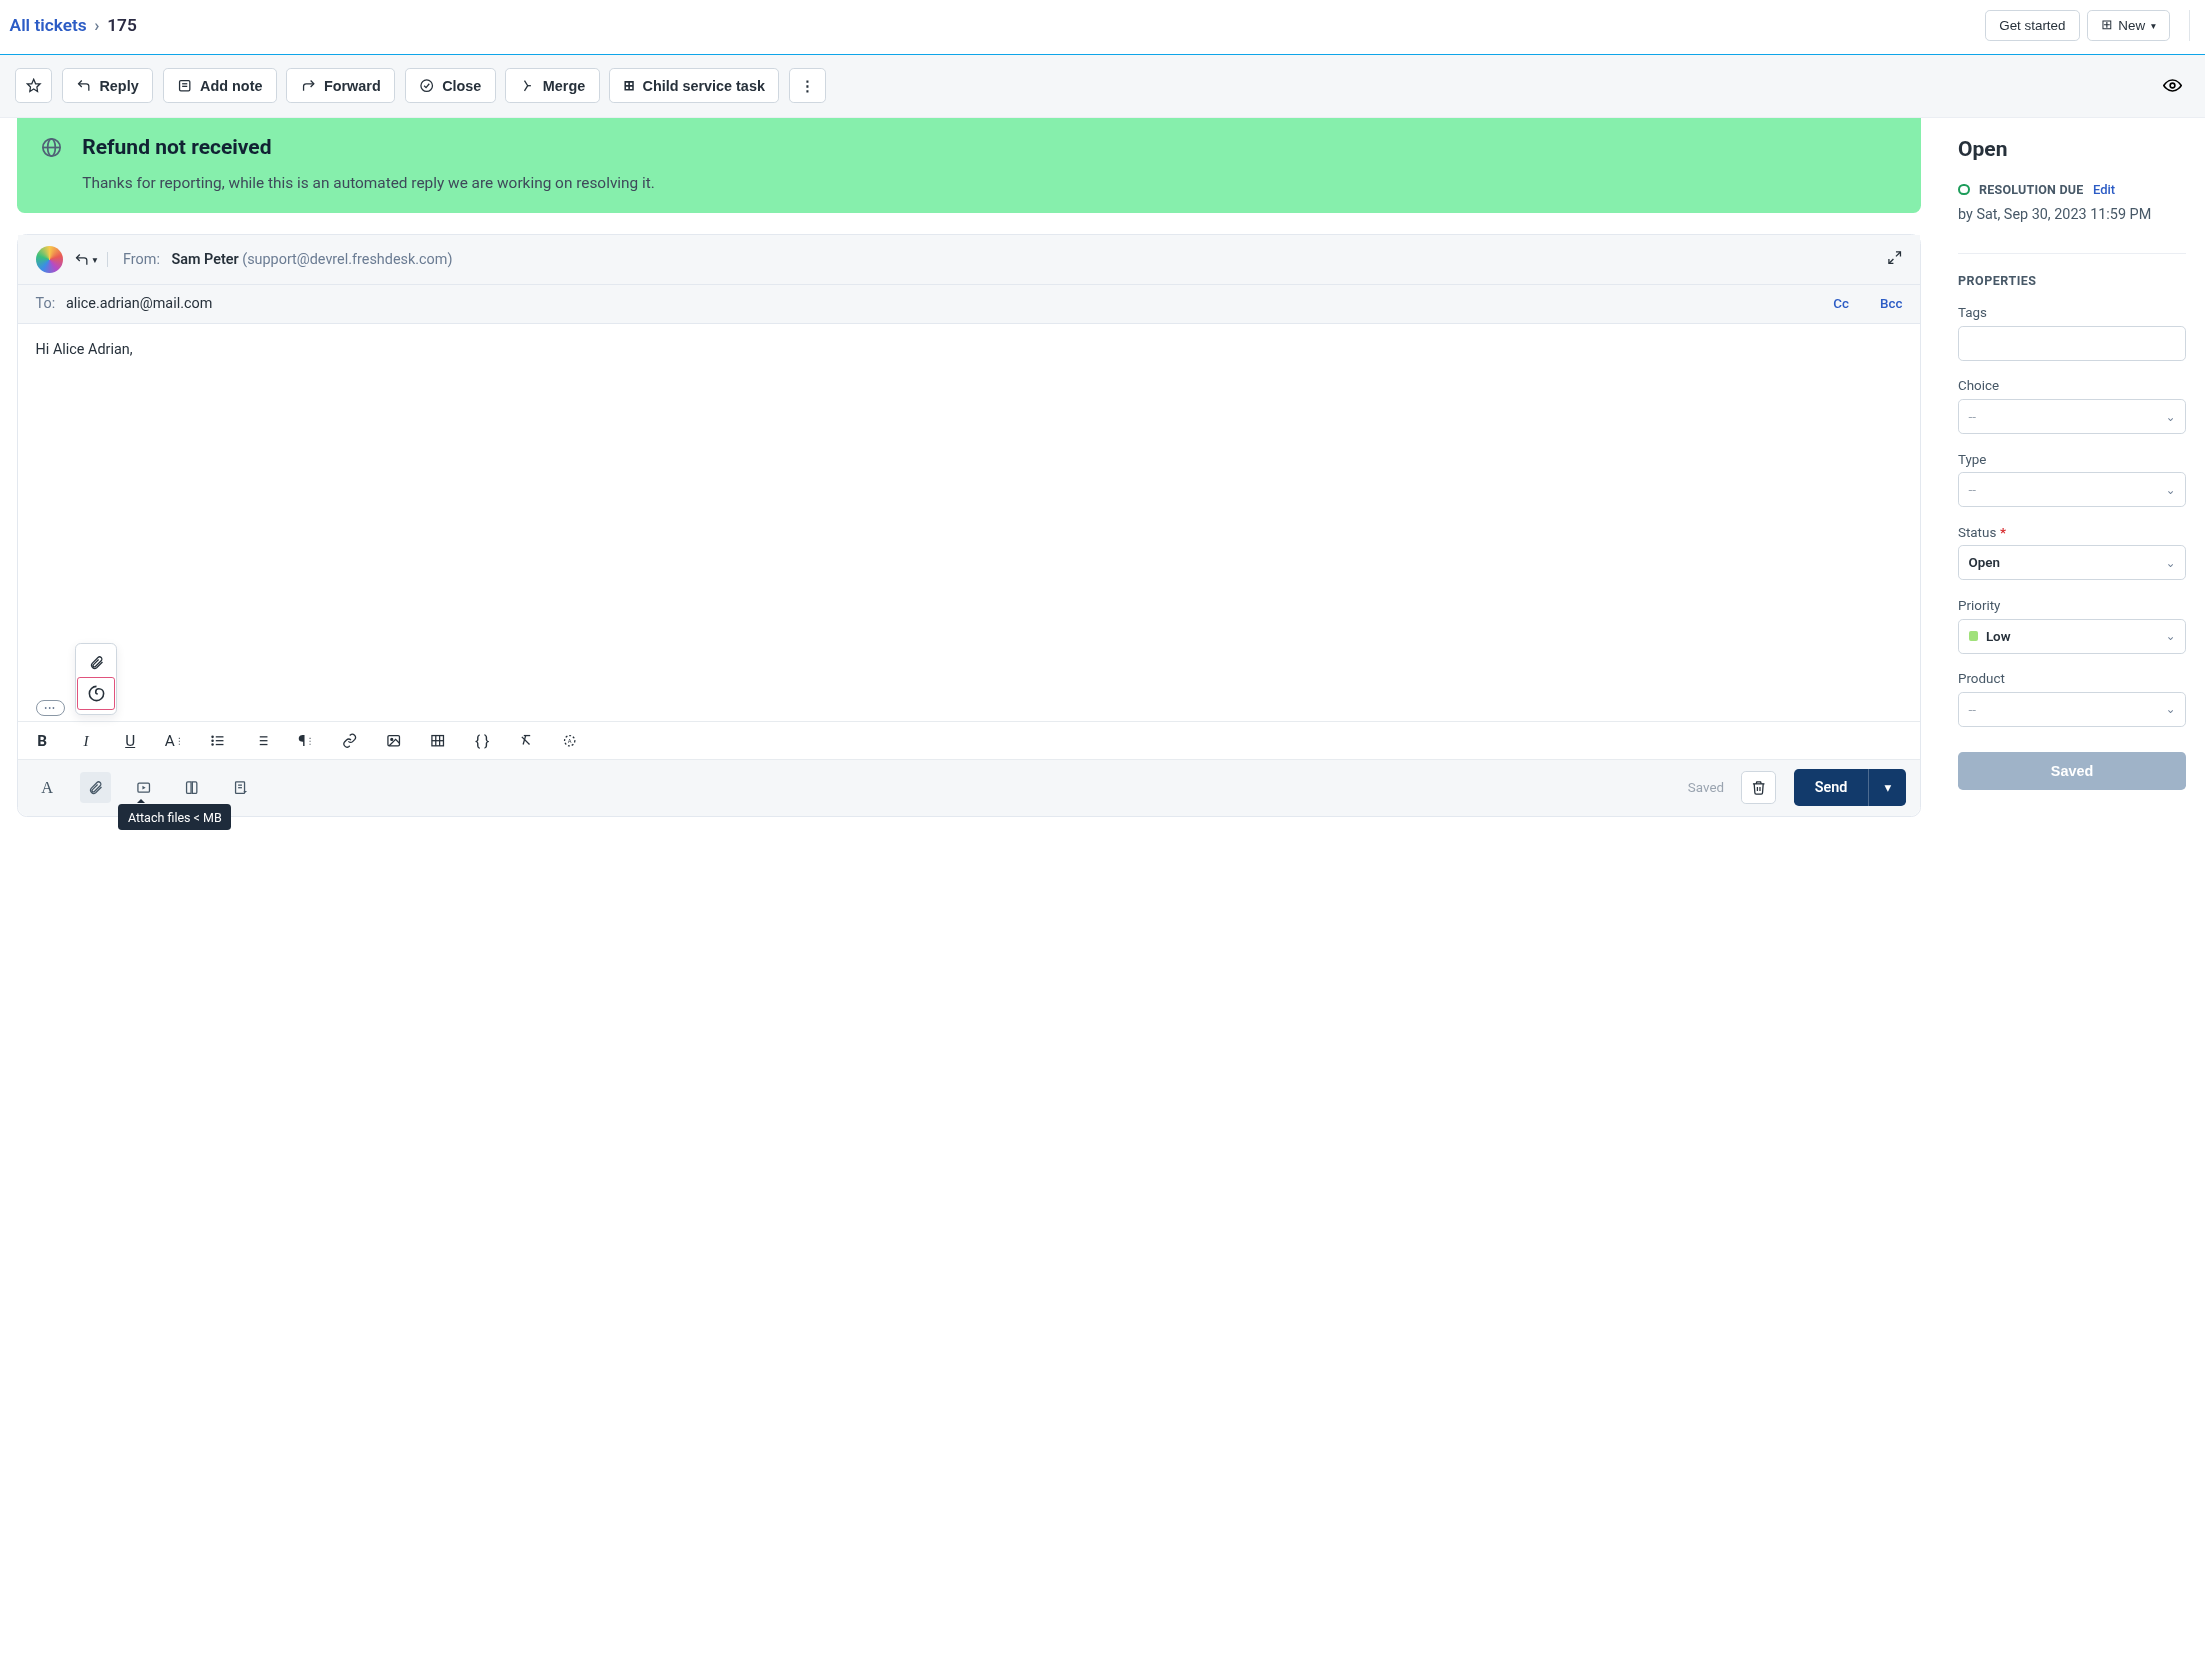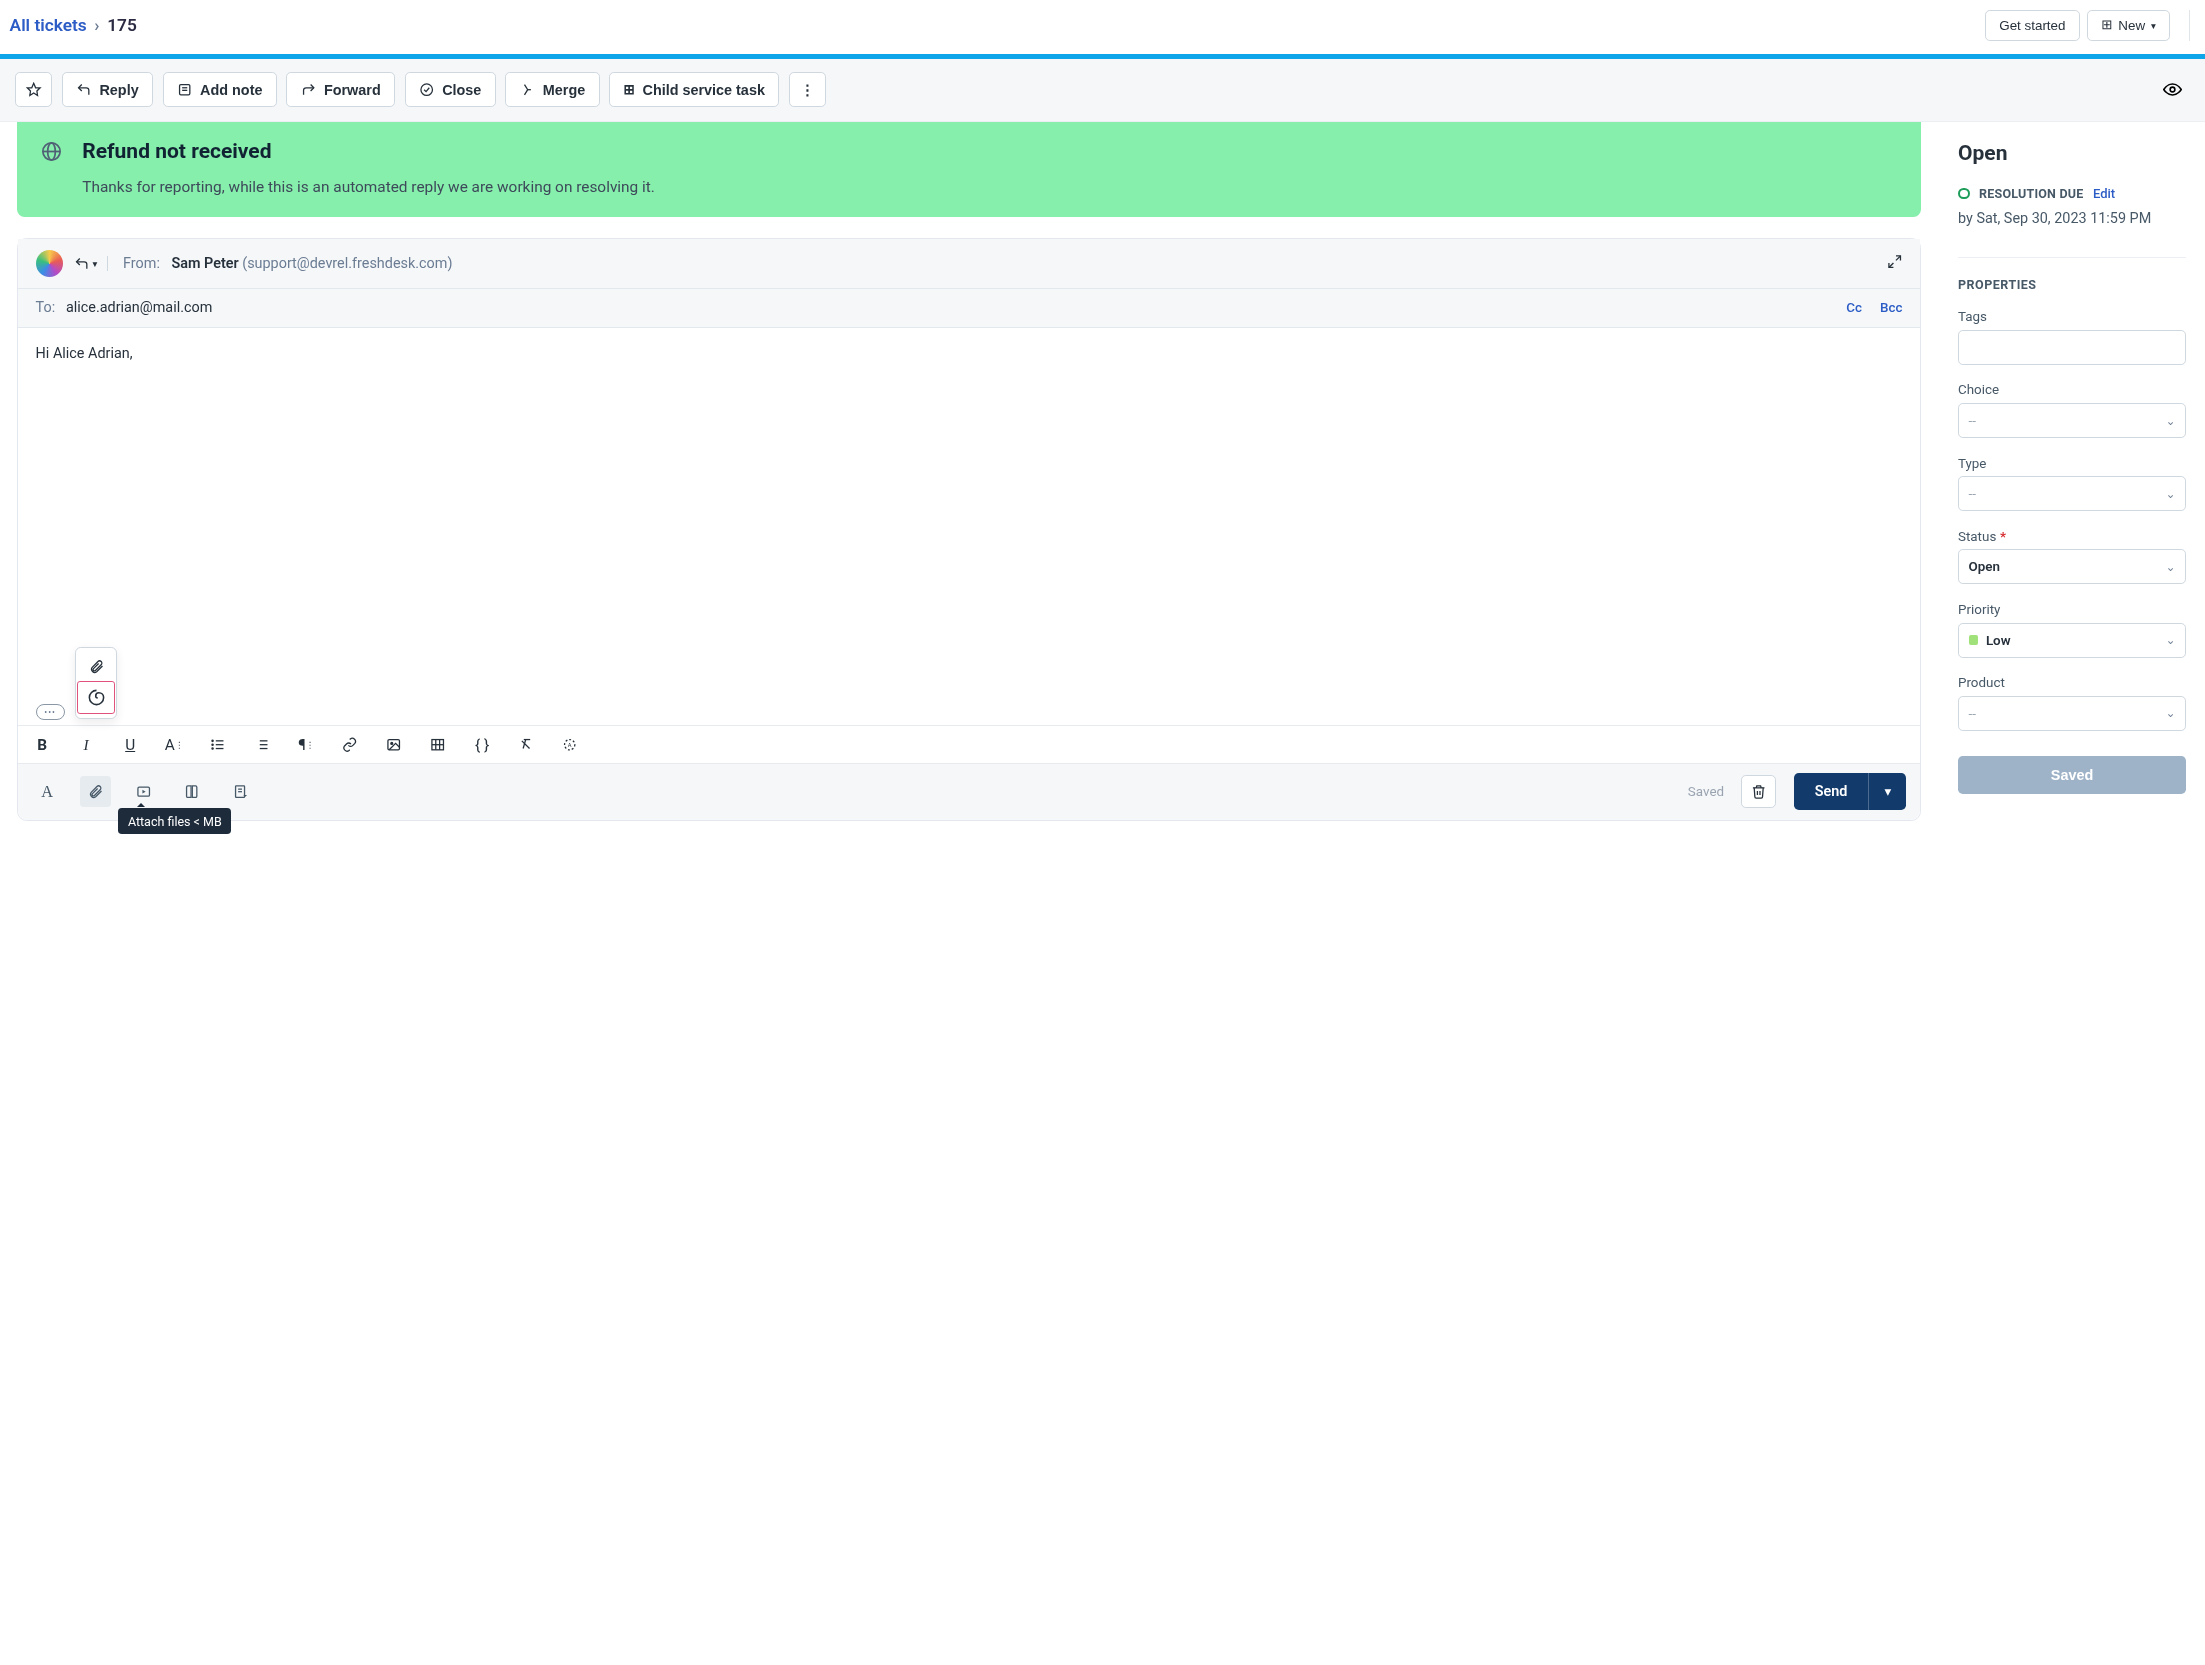--- a/index.html
+++ b/index.html
@@ -43,21 +43,21 @@
     font-size: 13.4px;
     font-weight: 500;
     cursor: pointer;
   }
   .icon-square { font-size:13.4px; line-height:1;}
   .caret { font-size: 9.6px; }
 
   
   .actionbar {
     background: #f5f7f9;
-    border-top: 5px solid #0ea5e9;
+    border-top: 1px solid #0ea5e9;
     border-bottom: 1px solid #ebeef3;
     padding: 13.4px 15.4px;
     display: flex;
     align-items: flex-end;
     justify-content: space-between;
   }
   .action-left { display:flex; gap:9.6px; align-items:center; }
   .iconbtn {
     border: 1px solid #cfd7df;
     background:#fff;
@@ -131,21 +131,21 @@
   .cmp-row2 {
     background:#f5f7f9;
     padding:10.6px 17.3px;
     display:flex;
     align-items:center;
     justify-content:space-between;
     border-bottom:1px solid #e3e8ef;
     color:#6b7c93;
     font-size:14.4px;
   }
-  .to-right { display:flex; gap:18px; }
+  .to-right { display:flex; gap:31px; }
   .to-right span { color:#2c5cc5; cursor:pointer; font-weight:500; font-size:13.4px;}
   .to-addr { color:#27313b; }
 
   .cmp-body { padding:17.3px; min-height:375px; font-size:14.4px; color:#27313b;}
   .ellipsis-pill {
     display:inline-flex;
     align-items:center;
     justify-content:center;
     border:1.4px solid #8a97a5;
     border-radius:9.6px;

